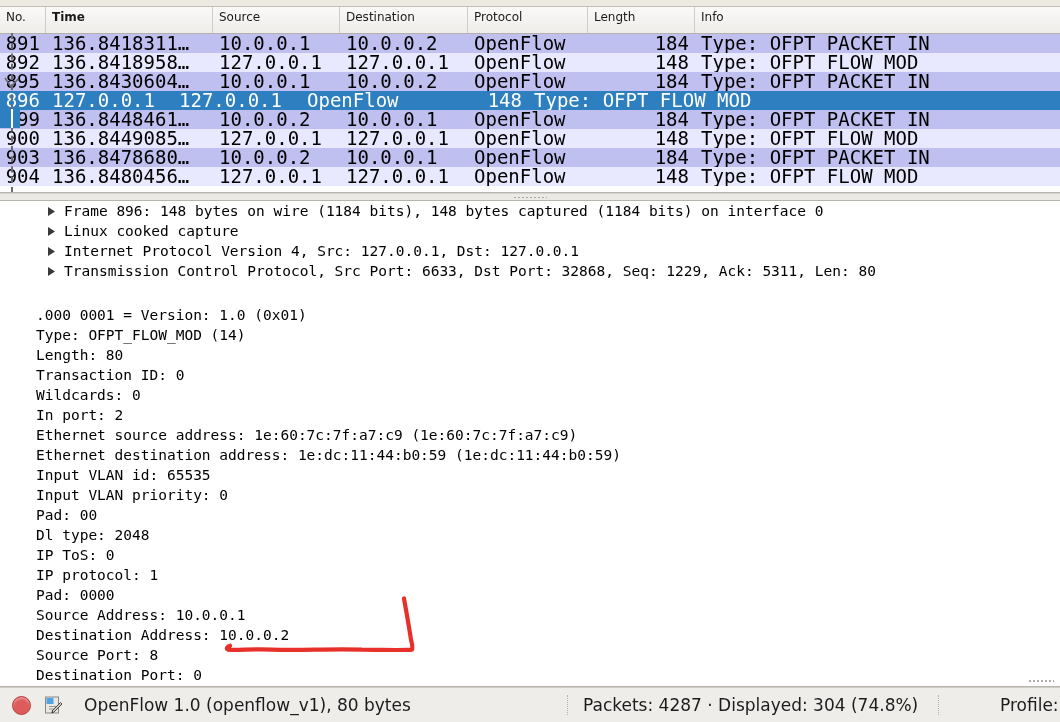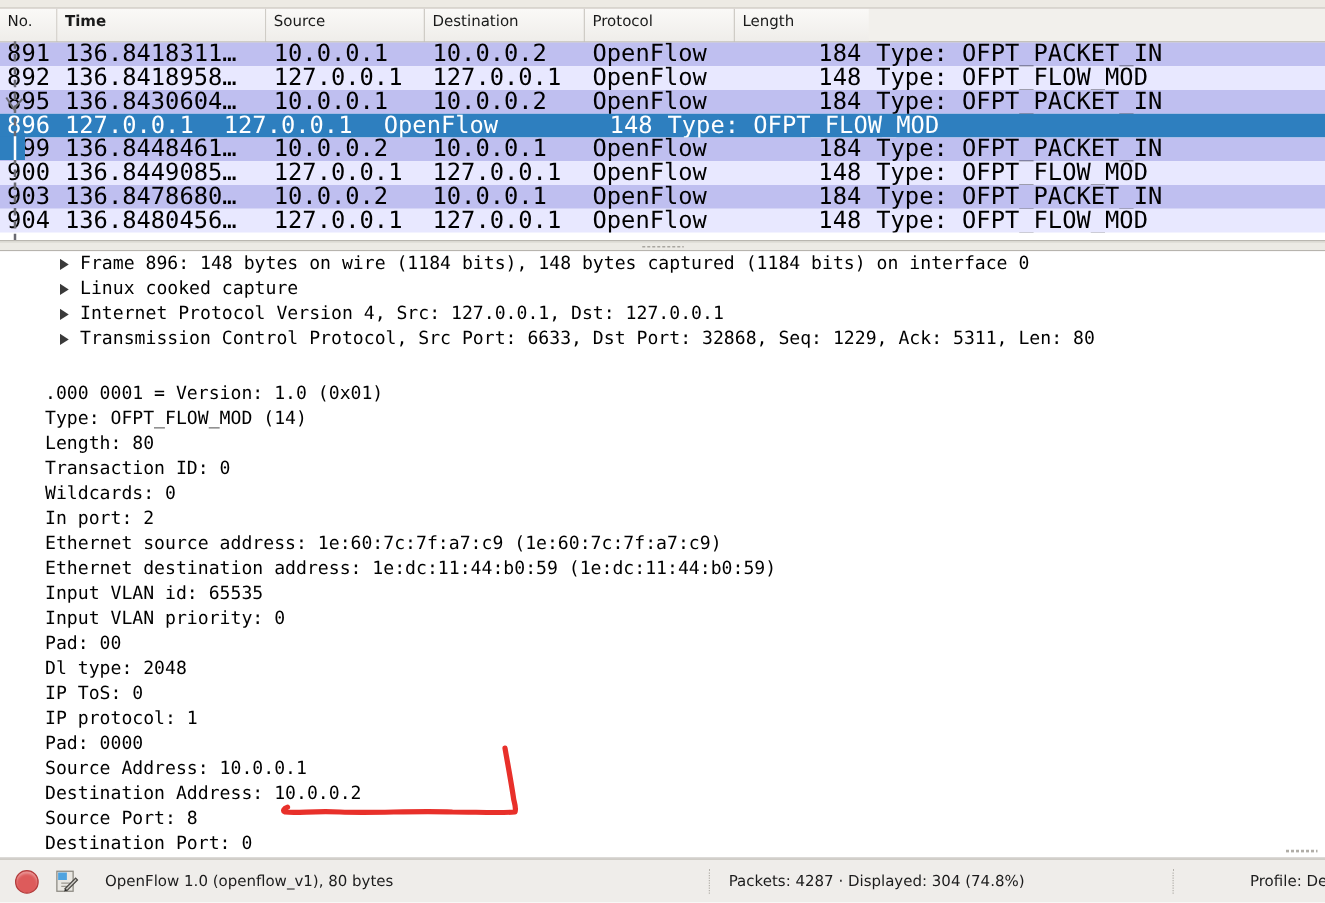--- a/index.html
+++ b/index.html
@@ -196,21 +196,21 @@
 
   
   .statusbar {
     flex: 0 0 auto;
     height: 34px;
     background: #efedea;
     border-top: 1px solid #cfccc6;
     display: flex;
     align-items: center;
     font-family: "DejaVu Sans", sans-serif;
-    font-size: 12px;
+    font-size: 17px;
     color: #1c1c1c;
     position: relative;
   }
   .sb-icon {
     margin-left: 10px;
     width: 22px;
     height: 22px;
     flex: 0 0 auto;
     display: flex;
     align-items: center;
@@ -260,20 +260,21 @@
   <div class="top-strip"></div>
 
   <div class="packet-list">
     <div class="plist-header" id="plist-header">
         <div class="hcell" style="width: 46px;">No.</div>
         <div class="hcell" style="width: 167px; font-weight: bold;">Time</div>
         <div class="hcell" style="width: 127px;">Source</div>
         <div class="hcell" style="width: 128px;">Destination</div>
         <div class="hcell" style="width: 120px;">Protocol</div>
         <div class="hcell" style="width: 107px;">Length</div>
+        <div class="hcell" style="width: 365px;">Info</div>
       </div>
     <div class="plist-rows" id="plist-rows">
         <div class="prow kind-in">
           <div class="cell num" style="width: 46px;">891</div>
           <div class="cell time" style="width: 167px;">136.8418311…</div>
           <div class="cell src" style="width: 127px;">10.0.0.1</div>
           <div class="cell dst" style="width: 128px;">10.0.0.2</div>
           <div class="cell proto" style="width: 120px;">OpenFlow</div>
           <div class="cell len" style="width: 107px;">184</div>
           <div class="cell info" style="width: 365px;">Type: OFPT_PACKET_IN</div>

